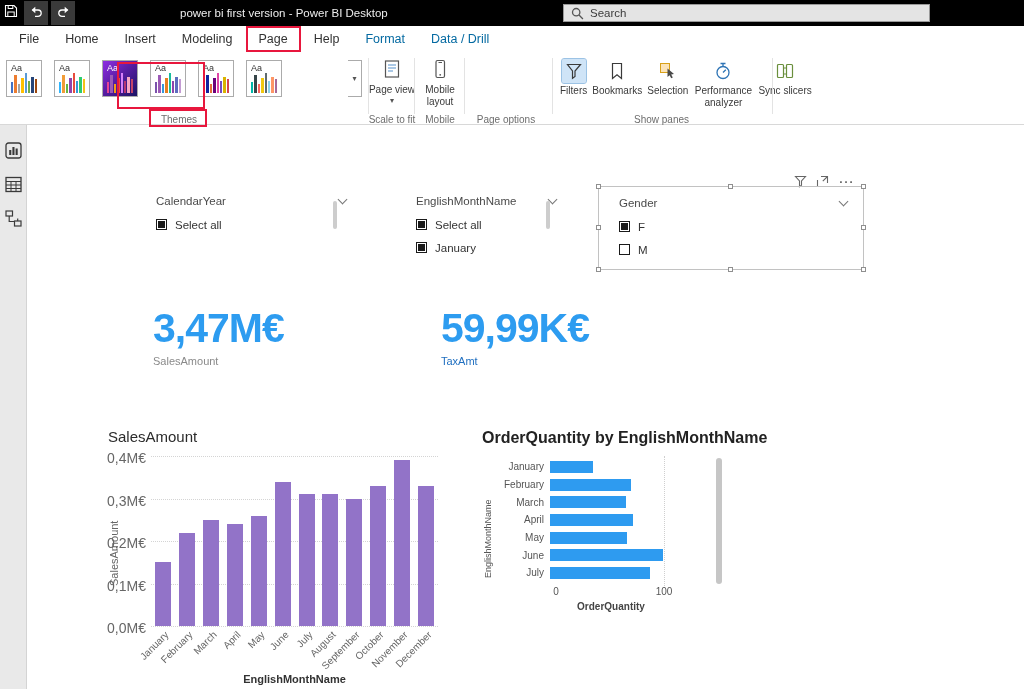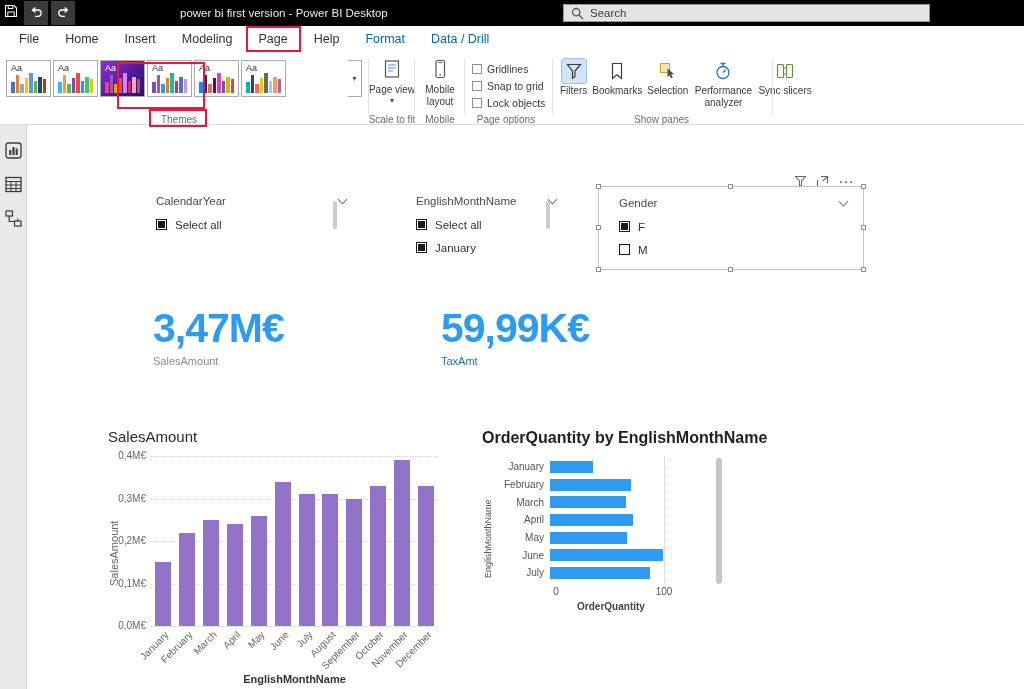--- a/index.html
+++ b/index.html
@@ -16,21 +16,21 @@
 
   
   .ribbon-tabs{position:absolute;top:26px;left:0;width:100%;height:26px;background:#fff;display:flex;align-items:stretch;padding-left:6px}
   .rtab{display:flex;align-items:center;padding:0 13px;font-size:12.5px;color:#323232;cursor:pointer}
   .rtab.accent{color:#0369a1}
   .rtab.annotated{box-shadow:inset 0 0 0 2px #E8173D}
 
   
   .ribbon-body{position:absolute;top:52px;left:0;width:100%;height:73px;background:#fff;border-bottom:1px solid #d8d8d8}
   .theme-gallery{position:absolute;left:6px;top:8px;display:flex}
-  .theme-thumb{width:45px;height:37px;border:1px solid #ababab;background:#fff;position:relative;margin-right:2px;cursor:pointer}
+  .theme-thumb{width:36px;height:37px;border:1px solid #ababab;background:#fff;position:relative;margin-right:12px;cursor:pointer}
   .theme-aa{position:absolute;top:2px;left:4px;font-size:9px}
   .theme-bars{position:absolute;left:4px;right:4px;bottom:3px;height:20px;display:flex;align-items:flex-end;gap:1px}
   .theme-bars i{flex:1;display:block}
   .gallery-more{position:absolute;left:348px;top:8px;width:14px;height:37px;border:1px solid #ababab;border-left:none;display:flex;align-items:center;justify-content:center;font-size:8px;color:#555;cursor:pointer}
   .vsep{position:absolute;top:6px;height:56px;width:1px;background:#e3e3e3}
   .group-label{position:absolute;top:62px;font-size:10px;color:#6d6d6d;text-align:center}
   .rb-btn{position:absolute;width:48px;display:flex;flex-direction:column;align-items:center;text-align:center;font-size:10px;color:#3a3a3a;line-height:1.2;cursor:pointer}
   .rb-btn .ricon{margin-bottom:2px}
   .mini-caret{font-size:8px;color:#555}
   .chk-group{position:absolute;left:472px;top:8px}
@@ -78,21 +78,21 @@
   .kpi-1{left:414px;top:180px}
   .kpi-value{font-size:41px;font-weight:bold;color:#2D9CF0;letter-spacing:-1px}
   .kpi-label{font-size:11px;color:#8a8a8a;margin-top:3px}
   .kpi-1 .kpi-label{color:#1F6FC0;font-weight:normal}
 
   
   .chart1{position:absolute;left:79px;top:301px;width:346px;height:263px}
   .c1-title{position:absolute;left:2px;top:2px;font-size:15px;color:#2b2b2b}
   .c1-ytitle{position:absolute;left:2px;top:160px;transform:rotate(-90deg);transform-origin:0 0;font-size:11px;color:#666;white-space:nowrap}
   .c1-yticks{position:absolute;left:0;top:30px;width:42px;height:170px}
-  .ytick{position:absolute;right:2px;font-size:10px;color:#666;white-space:nowrap}
+  .ytick{position:absolute;right:2px;font-size:14px;color:#666;white-space:nowrap}
   .c1-plot{position:absolute;left:45px;top:30px;width:287px;height:170px}
   .gridline-h{position:absolute;left:0;width:100%;height:0;border-top:1px dotted #d4d4d4}
   .c1-bar{position:absolute;bottom:0;width:16px;cursor:pointer}
   .c1-xlabels{position:absolute;left:45px;top:203px;width:287px;height:52px}
   .c1-xlabel{position:absolute;top:0;width:72px;text-align:right;font-size:10px;color:#666;transform-origin:100% 0;transform:rotate(-45deg);white-space:nowrap}
   .c1-xtitle{position:absolute;left:45px;top:247px;width:287px;text-align:center;font-size:11px;font-weight:bold;color:#333}
 
   
   .chart2{position:absolute;left:452px;top:301px;width:255px;height:195px}
   .c2-title{position:absolute;left:3px;top:3px;font-size:16px;font-weight:bold;color:#222;white-space:nowrap}
@@ -256,34 +256,20 @@
       <span class="ricon"><svg width="20" height="20" viewBox="0 0 20 20">
             <rect x="6" y="1.5" width="8.5" height="17" rx="1.5" fill="none" stroke="#555" stroke-width="1.2"></rect>
             <path d="M8.5 3.5h3.5" stroke="#555" stroke-width="1"></path>
             <circle cx="10.2" cy="15.8" r="0.9" fill="#555"></circle>
           </svg></span>
       <span>Mobile layout</span>
     </div>
     <div class="group-label" style="left:414px;width:52px">Mobile</div>
 
     <div class="vsep" style="left:464px"></div>
-    <div class="chk-group">
-        <div class="chk-row">
-          <span class="chk-box"></span>
-          <span class="chk-label">Gridlines</span>
-        </div>
-        <div class="chk-row">
-          <span class="chk-box"></span>
-          <span class="chk-label">Snap to grid</span>
-        </div>
-        <div class="chk-row">
-          <span class="chk-box"></span>
-          <span class="chk-label">Lock objects</span>
-        </div>
-      </div>
     <div class="group-label" style="left:470px;width:72px">Page options</div>
 
     <div class="vsep" style="left:552px"></div>
     <div class="panes">
         <div class="pane-btn active">
           <span class="pane-ico">
             <svg width="18" height="18" viewBox="0 0 18 18">
               <path d="M2.5 2.5h13L10 9v5.5l-2.5 1.8V9z" fill="none" stroke="#3a3a3a" stroke-width="1.2"></path>
             </svg>
           </span>

